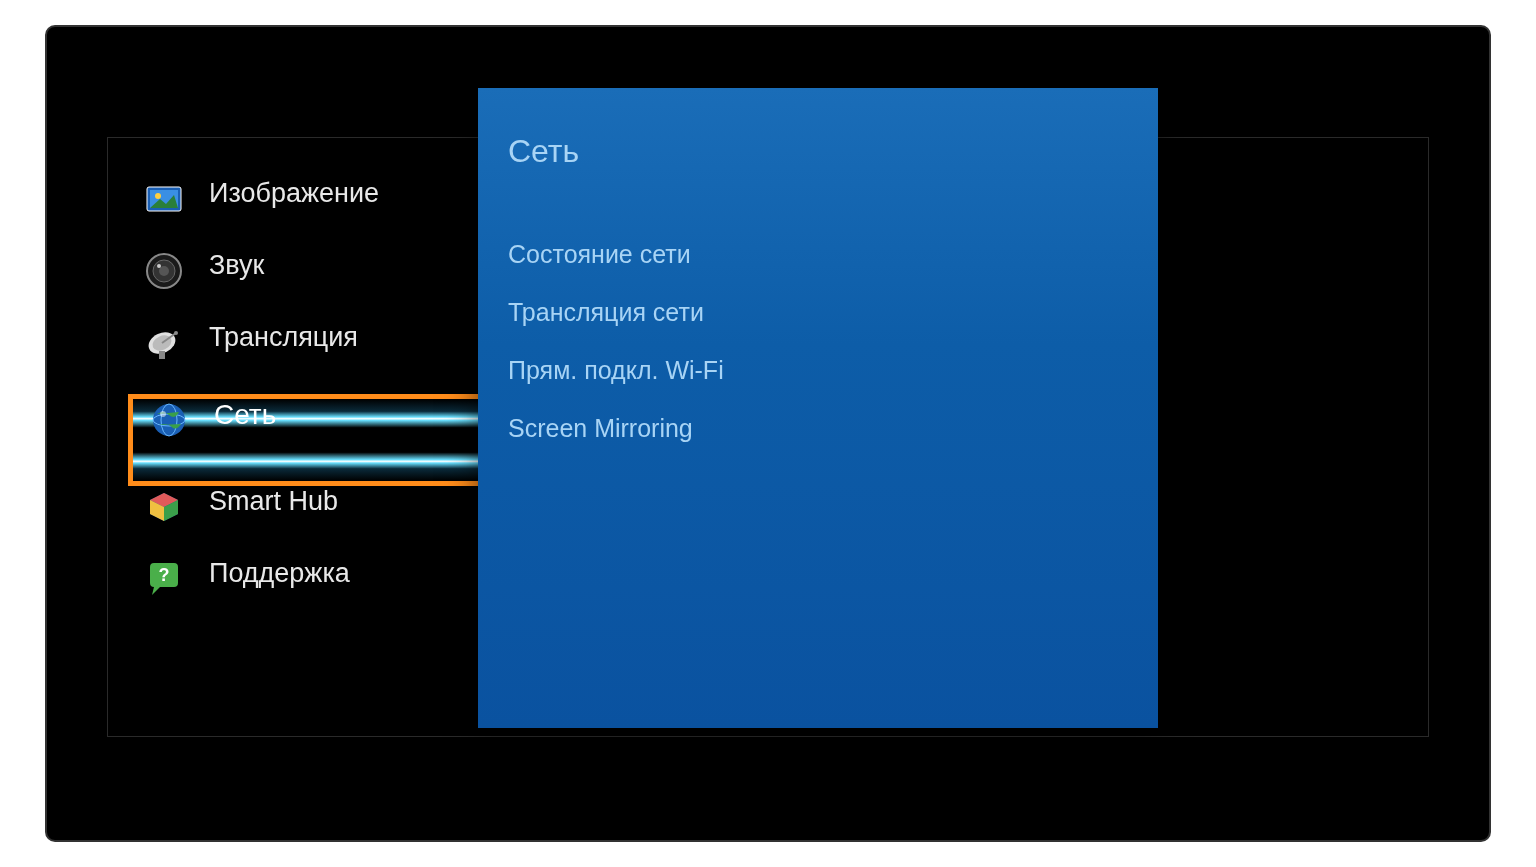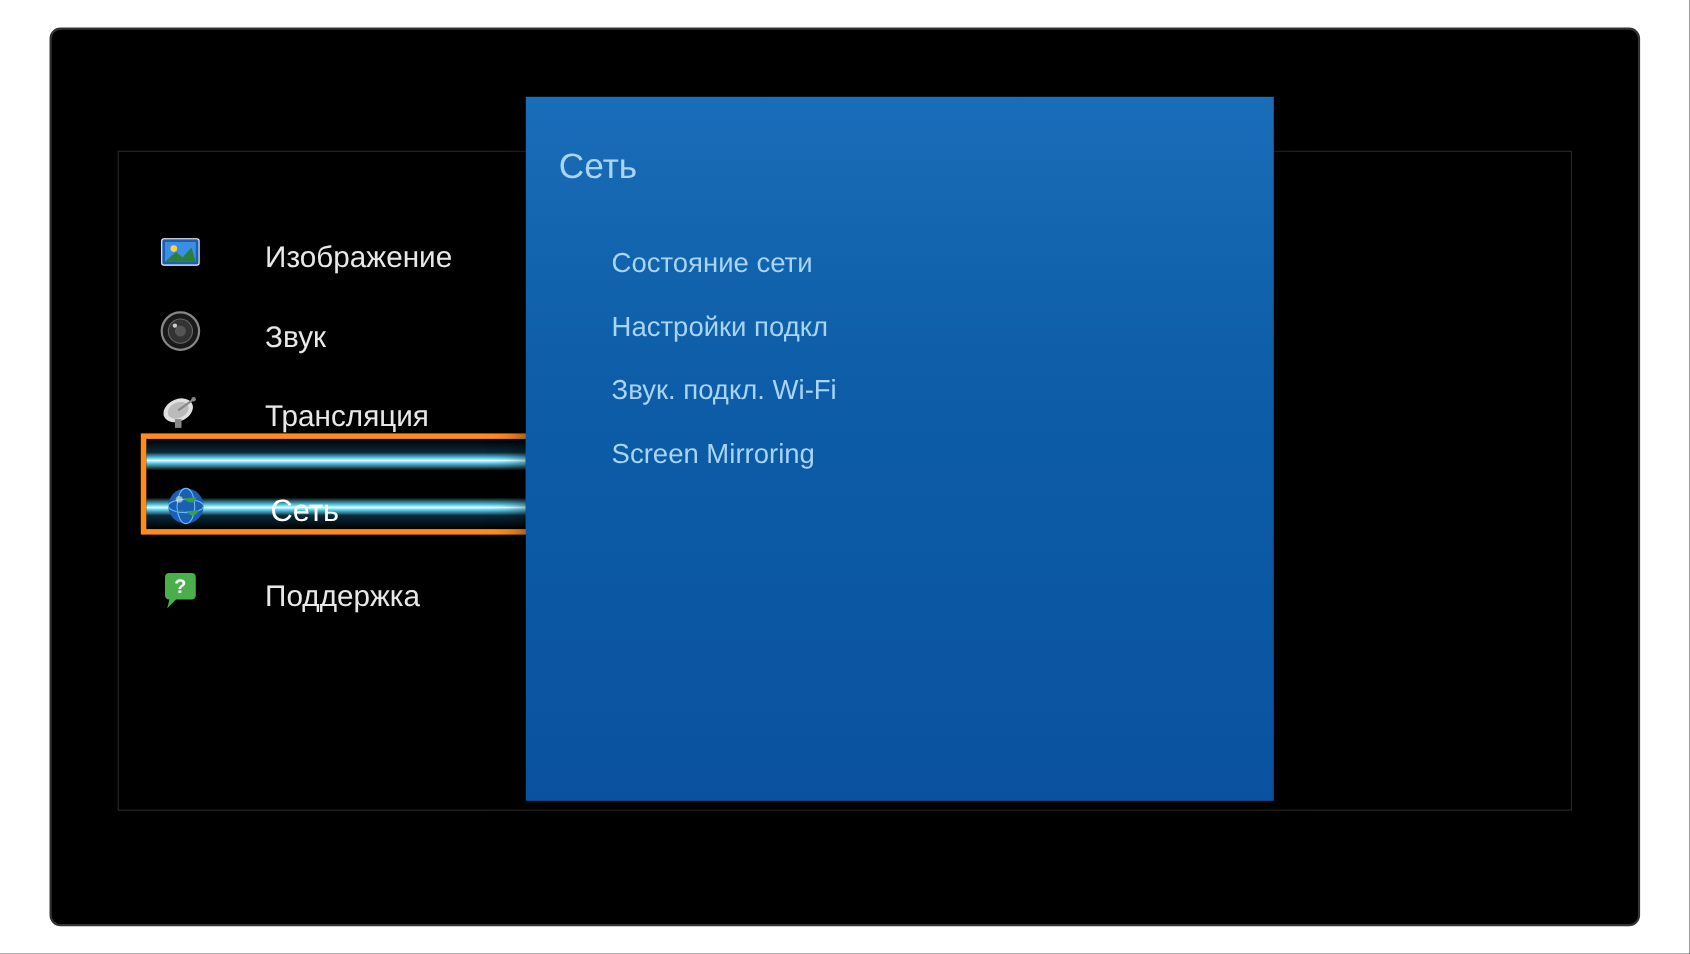--- a/index.html
+++ b/index.html
@@ -31,26 +31,25 @@
   }
   .sidebar {
     width: 370px;
     padding-top: 40px;
     padding-left: 25px;
     display: flex;
     flex-direction: column;
   }
   .sidebar-item {
     display: flex;
-    align-items: flex-end;
+    align-items: flex-start;
     height: 72px;
     padding-left: 10px;
     cursor: pointer;
     position: relative;
-    gap: 32px;
   }
   .sidebar-item .icon {
     width: 42px;
     height: 42px;
     margin-right: 24px;
     display: flex;
     align-items: center;
     justify-content: center;
     flex-shrink: 0;
   }
@@ -90,27 +89,26 @@
   }
   .panel-title {
     color: #a8d4f5;
     font-size: 32px;
     font-weight: 300;
     margin-bottom: 55px;
   }
   .panel-item {
     display: flex;
     justify-content: space-between;
-    align-items: flex-start;
+    align-items: center;
     height: 58px;
     color: #a8d4f5;
     font-size: 25px;
     font-weight: 300;
     cursor: pointer;
-    margin-left: 48px;
   }
   .panel-item .value {
     color: #a8d4f5;
   }
   
   .icon svg { width: 40px; height: 40px; }
 </style>
 </head>
 <body>
 
@@ -163,20 +161,31 @@
             <ellipse cx="20" cy="20" rx="16" ry="6" fill="none" stroke="#6ab8ff" stroke-width="1"></ellipse>
             <ellipse cx="20" cy="20" rx="8" ry="16" fill="none" stroke="#6ab8ff" stroke-width="1"></ellipse>
             <path d="M 8 14 Q 15 10 20 15 Q 26 20 30 12" fill="#3a9f4a" stroke="none"></path>
             <path d="M 10 25 Q 18 22 24 28 Q 28 30 32 24" fill="#3a9f4a" stroke="none"></path>
             <circle cx="14" cy="14" r="3" fill="#ffffff" opacity="0.5"></circle>
           </svg>
         </span>
         <span class="label">Сеть</span>
       </div>
 
+      <div class="sidebar-item">
+        <span class="icon">
+          <svg viewBox="0 0 40 40">
+            <path d="M 20 6 L 34 13 L 34 27 L 20 34 L 6 27 L 6 13 Z" fill="#2a5f8f"></path>
+            <path d="M 20 6 L 34 13 L 20 20 L 6 13 Z" fill="#e05a5a"></path>
+            <path d="M 20 20 L 34 13 L 34 27 L 20 34 Z" fill="#3a9f4a"></path>
+            <path d="M 6 13 L 20 20 L 20 34 L 6 27 Z" fill="#f0c040"></path>
+          </svg>
+        </span>
+        <span class="label">Smart Hub</span>
+      </div>
 
 
       <div class="sidebar-item">
         <span class="icon">
           <svg viewBox="0 0 40 40">
             <path d="M 6 8 Q 6 4 10 4 L 30 4 Q 34 4 34 8 L 34 24 Q 34 28 30 28 L 16 28 L 8 36 L 10 28 Q 6 28 6 24 Z" fill="#4aaf4a"></path>
             <text x="20" y="22" font-size="18" text-anchor="middle" fill="#fff" font-weight="bold">?</text>
           </svg>
         </span>
         <span class="label">Поддержка</span>
@@ -185,25 +194,25 @@
     </div>
 
     <div class="panel">
       <div class="panel-title">Сеть</div>
 
       <div class="panel-item">
         <span>Состояние сети</span>
         <span class="value"></span>
       </div>
       <div class="panel-item">
-        <span>Настройки подкл</span>
-        <span class="value"></span>
-      </div>
-      <div class="panel-item">
-        <span>Звук. подкл. Wi-Fi</span>
+        <span>Трансляция сети</span>
+        <span class="value"></span>
+      </div>
+      <div class="panel-item">
+        <span>Прям. подкл. Wi-Fi</span>
         <span class="value"></span>
       </div>
       <div class="panel-item">
         <span>Screen Mirroring</span>
         <span class="value"></span>
       </div>
     </div>
 
   </div>
 </div>

